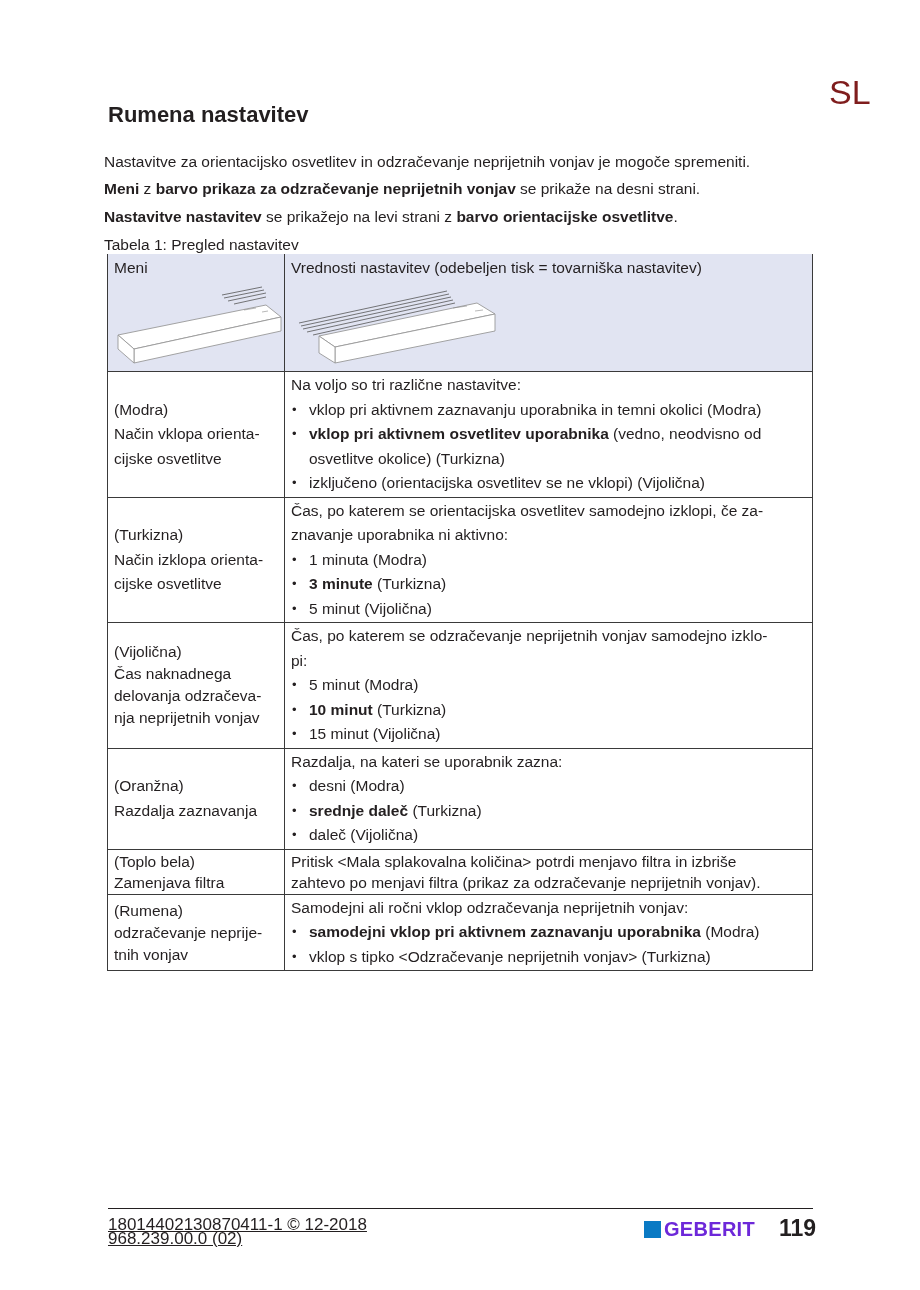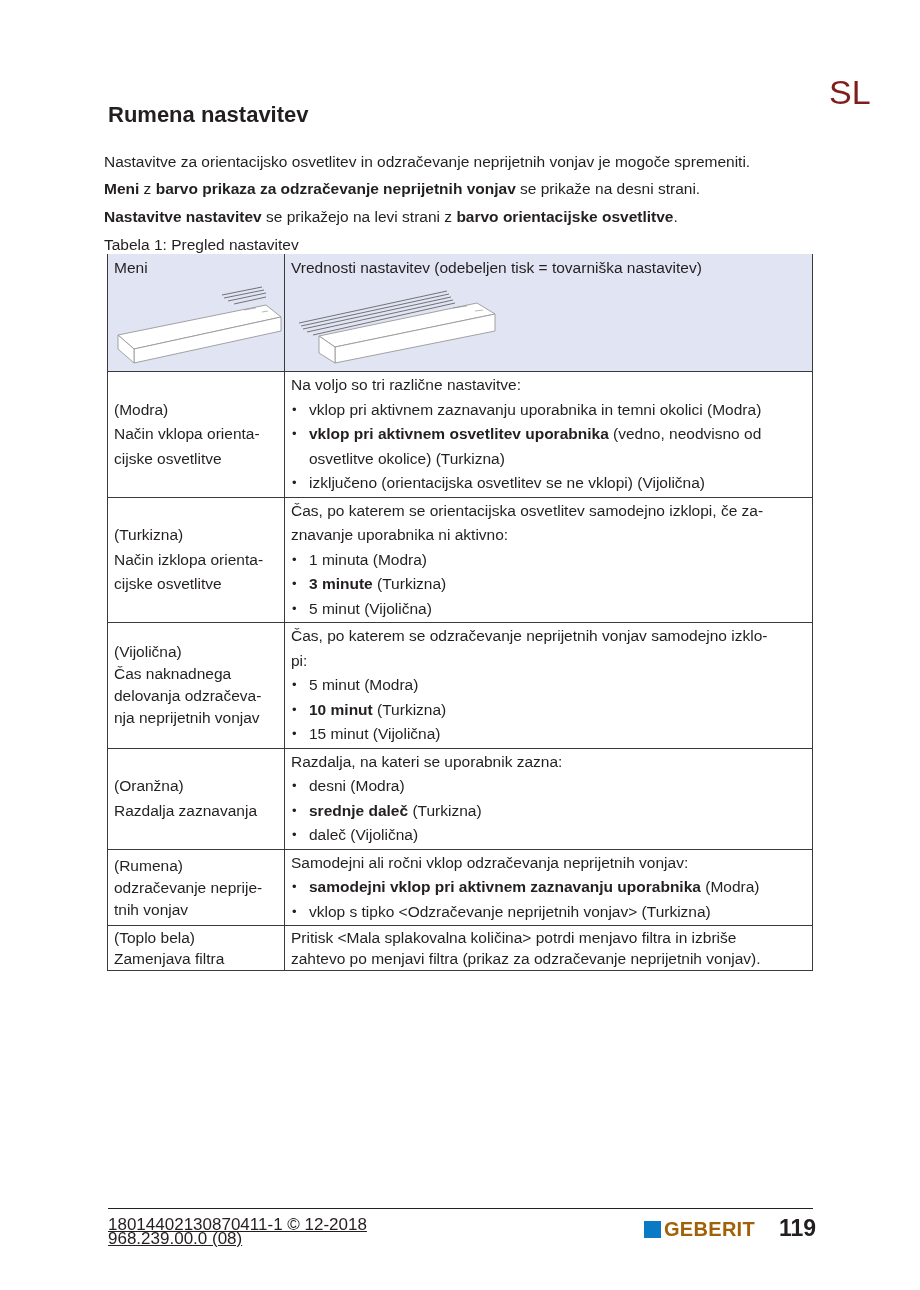--- a/index.html
+++ b/index.html
@@ -29,21 +29,21 @@
     ul.opts { list-style: none; margin: 0; padding: 0; }
     ul.opts li { position: relative; padding-left: 18px; }
     ul.opts li::before { content: "\2022"; position: absolute; left: 1px; top: 0; font-size: 13px; }
     .illus-wrap { position: relative; height: 88px; }
     .illus { position: absolute; }
 
     .foot-line { position: absolute; left: 108px; top: 1208px; width: 705px; height: 1px; background: #231f20; }
     .foot-left { position: absolute; left: 108px; top: 1218px; font-size: 17px; line-height: 14px; text-decoration: underline; }
     .logo { position: absolute; left: 644px; top: 1219px; display: flex; align-items: center; }
     .logo-square { width: 17px; height: 17px; background: #0a7ac4; margin-right: 3px; }
-    .logo-text { font-size: 20px; font-weight: bold; letter-spacing: 0.3px; line-height: 20px; color: #a16207; }
+    .logo-text { font-size: 20px; font-weight: bold; letter-spacing: 0.3px; line-height: 20px; color: #6d28d9; }
     .pageno { position: absolute; left: 779px; top: 1217px; font-size: 23px; font-weight: bold; line-height: 22px; }
   </style>
 </head>
 <body>
 
 <div class="lang">SL</div>
 <h1 class="title">Rumena nastavitev</h1>
 
 <p class="para p1">Nastavitve za orientacijsko osvetlitev in odzračevanje neprijetnih vonjav je mogoče spremeniti.</p>
 <p class="para p2"><b>Meni</b><span> z </span><b>barvo prikaza za odzračevanje neprijetnih vonjav</b><span> se prikaže na desni strani.</span></p>
@@ -151,47 +151,47 @@
       <div>Razdalja, na kateri se uporabnik zazna:</div>
       <ul class="opts">
         <li><span>desni (Modra)</span></li>
         <li><b>srednje daleč</b><span> (Turkizna)</span></li>
         <li><span>daleč (Vijolična)</span></li>
       </ul>
     </td>
   </tr>
 
   <tr>
+    <td class="menu-col" style="line-height:21px">
+      <div>(Toplo bela)</div>
+      <div>Zamenjava filtra</div>
+    </td>
+    <td style="line-height:21px">
+      <div>Pritisk &lt;Mala splakovalna količina&gt; potrdi menjavo filtra in izbriše<br>zahtevo po menjavi filtra (prikaz za odzračevanje neprijetnih vonjav).</div>
+    </td>
+  </tr>
+
+  <tr>
     <td class="menu-col" style="line-height:22px;padding-top:5px">
       <div>(Rumena)</div>
       <div>odzračevanje neprije-<br>tnih vonjav</div>
     </td>
     <td>
       <div>Samodejni ali ročni vklop odzračevanja neprijetnih vonjav:</div>
       <ul class="opts">
         <li><b>samodejni vklop pri aktivnem zaznavanju uporabnika</b><span> (Modra)</span></li>
         <li><span>vklop s tipko &lt;Odzračevanje neprijetnih vonjav&gt; (Turkizna)</span></li>
       </ul>
     </td>
   </tr>
-
-  <tr>
-    <td class="menu-col" style="line-height:21px">
-      <div>(Toplo bela)</div>
-      <div>Zamenjava filtra</div>
-    </td>
-    <td style="line-height:21px">
-      <div>Pritisk &lt;Mala splakovalna količina&gt; potrdi menjavo filtra in izbriše<br>zahtevo po menjavi filtra (prikaz za odzračevanje neprijetnih vonjav).</div>
-    </td>
-  </tr>
 </tbody>
   </table>
 
 <div class="foot-line"></div>
 <div class="foot-left">
   <div>18014402130870411-1 © 12-2018</div>
-  <div>968.239.00.0 (08)</div>
+  <div>968.239.00.0 (02)</div>
 </div>
 <div class="logo">
   <div class="logo-square"></div>
   <div class="logo-text">GEBERIT</div>
 </div>
 <div class="pageno">119</div>
 
 </body></html>

